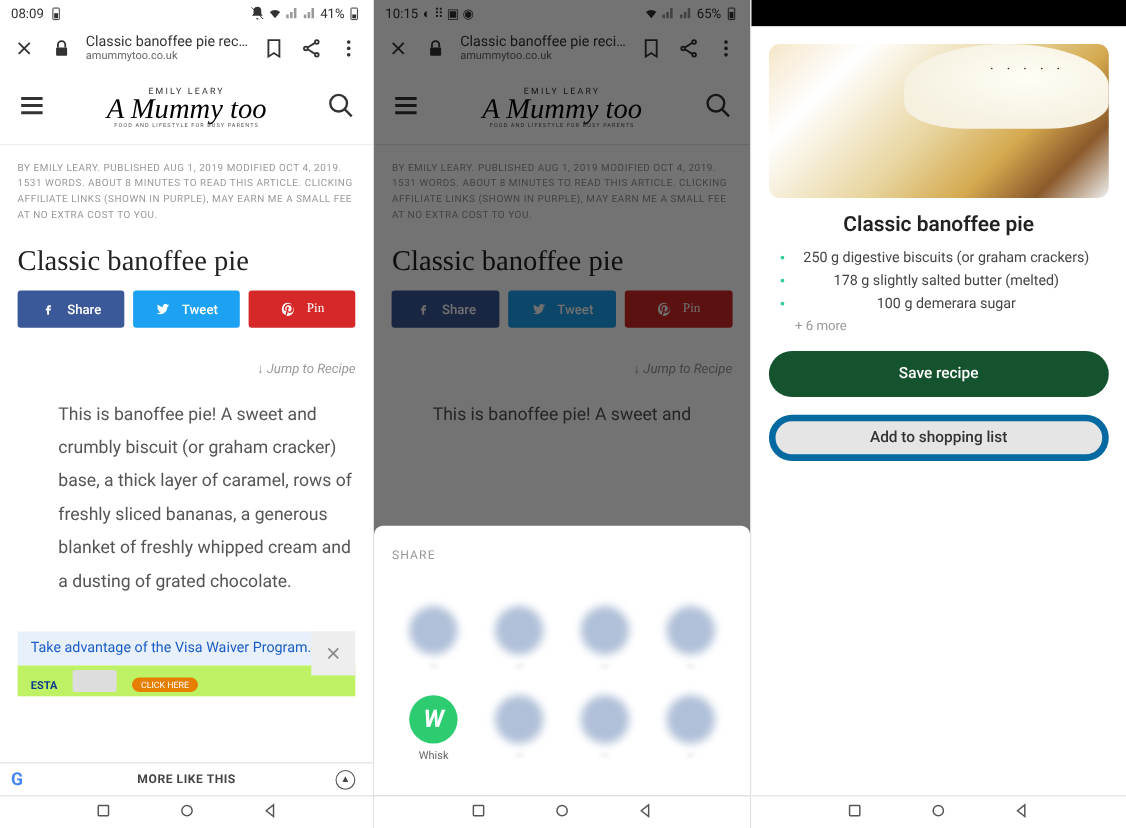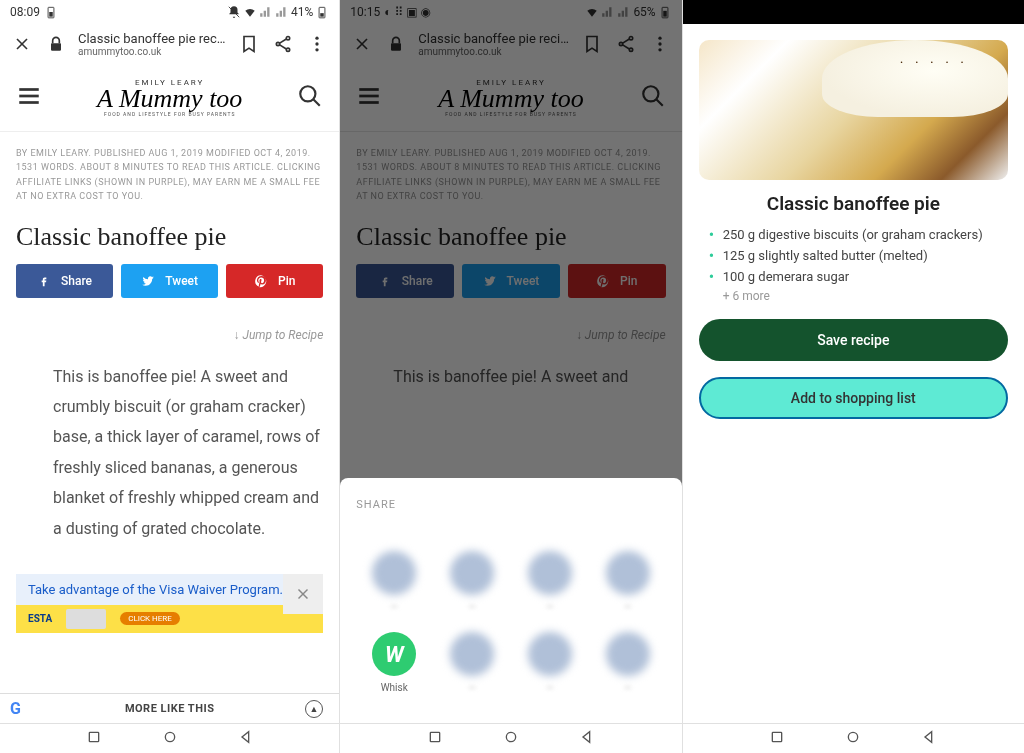--- a/index.html
+++ b/index.html
@@ -35,34 +35,34 @@
 .metatext { padding: 14px 16px; font-size: 9px; color: #999; letter-spacing: 0.5px; line-height: 1.6; text-transform: uppercase; }
 
 
 .posttitle { padding: 4px 16px 12px; font-family: Georgia, serif; font-size: 26px; color: #222; }
 
 
 .sharerow { display: flex; gap: 8px; padding: 0 16px 10px; }
 .sharebtn { flex: 1; height: 34px; border-radius: 3px; display: flex; align-items: center; justify-content: center; gap: 10px; color: #fff; font-size: 12px; font-weight: 500; }
 .fb { background: #3b5998; }
 .tw { background: #1da1f2; }
-.pin { background: #d62828; }
+.pin { background: #d62828; font-family: Liberation Serif, serif; }
 .sharebtn svg { width: 14px; height: 14px; fill: #fff; }
 
 
 .jump { text-align: right; padding: 20px 16px 10px; font-size: 12px; color: #999; font-style: italic; }
 
 
 .bodytext { padding: 10px 16px; font-size: 16px; line-height: 1.9; color: #555; margin-left: 37px; }
 
 
 .adbox { margin: 20px 16px 0; position: relative; }
 .adbar { background: #e8f0fb; padding: 8px 12px; display: flex; align-items: center; font-size: 13px; color: #1a5dc9; }
 .adclose { position: absolute; right: 0; top: 0; width: 40px; height: 40px; background: #eee; display: flex; align-items: center; justify-content: center; }
-.estabox { background: #fde047; padding: 4px 12px; display: flex; align-items: center; gap: 14px; }
+.estabox { background: #bef264; padding: 4px 12px; display: flex; align-items: flex-end; gap: 14px; }
 .estabox .badge { width: 40px; height: 20px; background: #ddd; border-radius: 2px; }
 .clickhere { background: #e67e00; color: #fff; font-size: 8px; padding: 2px 8px; border-radius: 8px; }
 
 
 .morelike { position: absolute; bottom: 30px; left: 0; right: 0; height: 30px; background: #fff; display: flex; align-items: center; justify-content: center; font-size: 11px; font-weight: 700; letter-spacing: 0.5px; color: #444; border-top: 1px solid #ddd; }
 .morelike .g { position: absolute; left: 10px; font-weight: 700; font-size: 16px; }
 .morelike .chev { position: absolute; right: 16px; width: 18px; height: 18px; border: 1px solid #555; border-radius: 50%; display: flex; align-items: center; justify-content: center; font-size: 9px; }
 
 
 .navbar { position: absolute; bottom: 0; left: 0; right: 0; height: 30px; background: #fff; display: flex; align-items: center; justify-content: center; gap: 60px; border-top: 1px solid #e0e0e0; }
@@ -85,27 +85,27 @@
 
 
 .p3 .statusbar { background: #000; color: #fff; }
 .modal { background: #fff; padding: 16px; flex: 1; display: flex; flex-direction: column; }
 .modalhead { display: flex; justify-content: space-between; align-items: center; margin-bottom: 14px; }
 .modalhead .title { font-size: 18px; font-weight: 600; color: #222; }
 .heroimg { width: 100%; height: 140px; border-radius: 10px; background: linear-gradient(135deg, #f5e6c8 0%, #fff 20%, #e8d5a0 50%, #d4a94e 70%, #8b5a2b 85%, #f0f0f0 100%); position: relative; overflow: hidden; margin-bottom: 12px; }
 .heroimg::before { content: ''; position: absolute; top: 0; right: 0; width: 60%; height: 55%; background: radial-gradient(ellipse at 60% 40%, #fffef5 0%, #f5f0e0 70%); border-radius: 50% 50% 30% 30%; }
 .heroimg::after { content: '· · · · ·'; position: absolute; top: 15px; right: 40px; color: #4a2a0a; font-size: 14px; letter-spacing: 4px; }
 .recipetitle { text-align: center; font-size: 19px; font-weight: 600; color: #222; margin-bottom: 10px; }
-.inglist { list-style: none; padding: 0 10px; }
+.inglist { list-style: none; padding: 0 10px; text-align: center; }
 .inglist li { font-size: 13px; color: #444; line-height: 1.6; position: relative; padding-left: 14px; }
 .inglist li::before { content: '•'; position: absolute; left: 0; color: #2ecc9a; font-size: 16px; line-height: 1.3; }
 .more { font-size: 12px; color: #999; padding-left: 24px; margin-top: 2px; }
 .btn { width: 100%; height: 42px; border-radius: 21px; display: flex; align-items: center; justify-content: center; font-size: 14px; font-weight: 500; margin-top: 16px; }
 .btn-primary { background: #14532d; color: #fff; }
-.btn-outline { background: #5eead4; border: 2px solid #0369a1; color: #333; }
+.btn-outline { background: #e5e5e5; border: 6px solid #0369a1; color: #333; }
 
 
 .phone2 .bg { filter: brightness(0.96); }
 </style>
 </head>
 <body>
 
 <div class="phone phone1">
   <div class="statusbar">
     <div class="left">
@@ -424,21 +424,21 @@
   <div class="statusbar">
     <div class="left"></div>
       <div class="right"></div>
   </div>
 
   <div class="modal">
     <div class="heroimg"></div>
     <div class="recipetitle">Classic banoffee pie</div>
     <ul class="inglist" id="inglist">
         <li>250 g digestive biscuits (or graham crackers)</li>
-        <li>125 g slightly salted butter (melted)</li>
+        <li>178 g slightly salted butter (melted)</li>
         <li>100 g demerara sugar</li>
       </ul>
     <div class="more">+ 6 more</div>
     <div class="btn btn-primary">Save recipe</div>
     <div class="btn btn-outline">Add to shopping list</div>
   </div>
 
   <div class="navbar">
     <span><svg viewBox="0 0 24 24" fill="none" stroke="#555" stroke-width="2">
           <rect x="5" y="5" width="14" height="14" rx="1"></rect>

